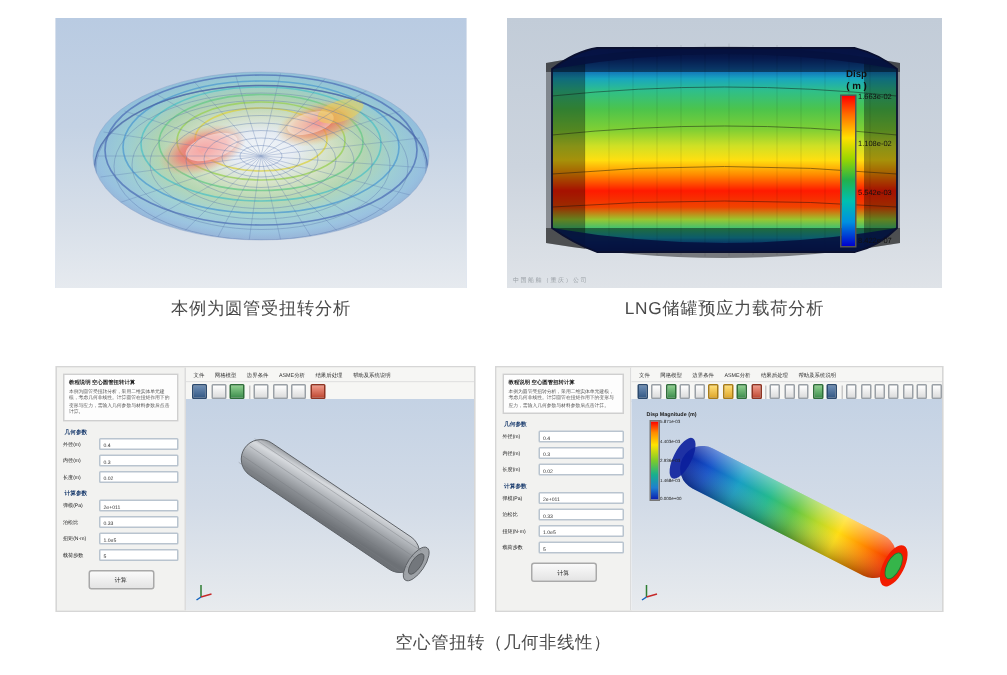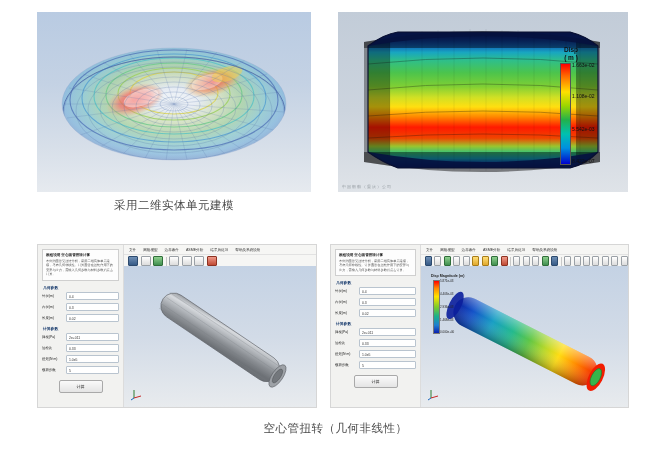--- a/index.html
+++ b/index.html
@@ -198,21 +198,21 @@
             <line x1="137" y1="92" x2="208" y2="48"></line>
           <line x1="137" y1="92" x2="230" y2="62"></line>
             <line x1="137" y1="92" x2="243" y2="80"></line>
         </g>
 
         <ellipse cx="137" cy="100" rx="111" ry="55" fill="none" stroke="#4a66a8" stroke-width="1" opacity=".8"></ellipse>
       </g>
       <ellipse cx="137" cy="92" rx="112" ry="56" fill="none" stroke="#8aa2c8" stroke-width=".6" opacity=".5"></ellipse>
     </svg>
   </div>
-  <div class="caption" id="cap-dome">采用二维实体单元建模</div>
+  <div class="caption" id="cap-dome">本例为圆管受扭转分析</div>
 
   <div class="fig" id="fig-lng">
     <div class="sky"></div>
 
     <svg style="position:absolute;left:0;top:0;width:290px;height:180px" viewBox="0 0 290 180">
       <defs>
         <linearGradient id="tankV" x1="0" y1="0" x2="0" y2="1">
           <stop offset="0%" stop-color="#0a1a66"></stop>
           <stop offset="5%" stop-color="#0b2f8c"></stop>
           <stop offset="10%" stop-color="#1160b8"></stop>
@@ -281,20 +281,21 @@
       <div class="lg-title" style="position:absolute;left:0;top:8px;">( m )</div>
       <div class="lng-bar"></div>
       <div class="lng-tick" style="top:16px">1.663e-02</div>
       <div class="lng-tick" style="top:47px">1.108e-02</div>
       <div class="lng-tick" style="top:80px">5.542e-03</div>
       <div class="lng-tick" style="top:112px">8.422e-07</div>
     </div>
 
     <div class="tank-note">中国船舶（重庆）公司</div>
   </div>
+  <div class="caption" id="cap-lng">LNG储罐预应力载荷分析</div>
 
   <div class="app" id="app-left">
     <div class="app-side">
 
       <div class="side-card">
         <div class="side-head">教程说明 空心圆管扭转计算</div>
         <div class="side-body">本例为圆管受扭转分析，采用二维实体单元建模，考虑几何非线性。计算圆管在扭矩作用下的变形与应力，需输入几何参数与材料参数后点击计算。</div>
       </div>
 
       <div class="grp-title">几何参数</div>

